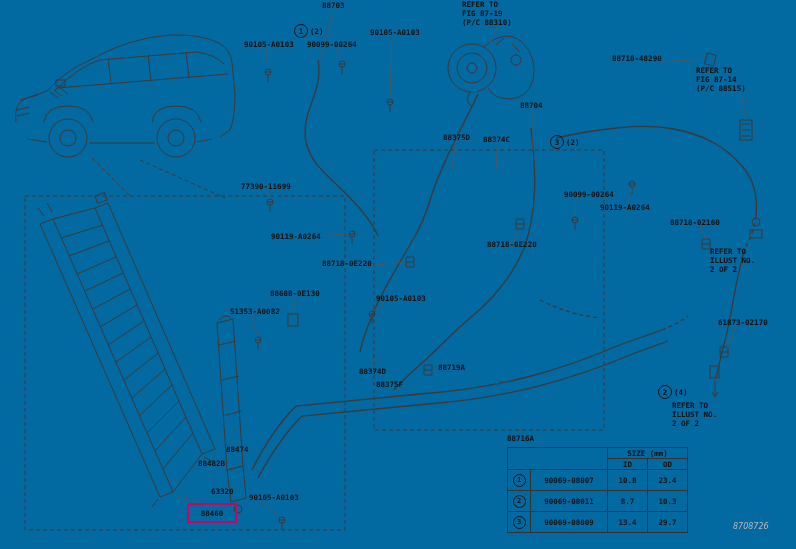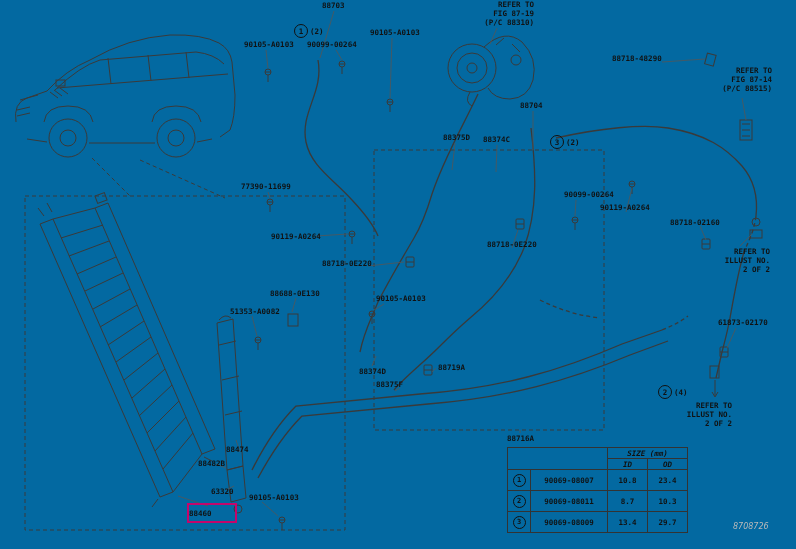--- a/index.html
+++ b/index.html
@@ -2,31 +2,31 @@
 <html><head>
 <meta charset="utf-8">
 <style>
   html,body{margin:0;padding:0;background:#fff;}
   #stage{position:relative;width:796px;height:549px;background:#0369a1;overflow:hidden;
          font-family:"DejaVu Sans Mono",monospace;}
   #art{position:absolute;left:0;top:0;}
   .lbl{position:absolute;font:bold 7.5px "DejaVu Sans Mono",monospace;color:#111;
        white-space:nowrap;line-height:9px;}
   .ref{position:absolute;font:bold 7.5px "DejaVu Sans Mono",monospace;color:#111;
-       text-align:right;line-height:9px;white-space:nowrap;}
+       text-align:left;line-height:9px;white-space:nowrap;}
   .callout{position:absolute;display:flex;align-items:center;gap:2px;}
   .cnum{display:inline-flex;align-items:center;justify-content:center;width:12px;height:12px;
         border:1px solid #111;border-radius:50%;font:bold 7.5px "DejaVu Sans Mono",monospace;color:#111;}
   .cqty{font:bold 7.5px "DejaVu Sans Mono",monospace;color:#111;}
-  .hl-box{position:absolute;border:2px solid #c4066b;display:flex;align-items:center;}
+  .hl-box{position:absolute;border:2px solid #c4066b;display:flex;align-items:center;justify-content:center;}
   .hl-box .lbl-in{font:bold 7.5px "DejaVu Sans Mono",monospace;color:#111;white-space:nowrap;}
   table.size-tbl{position:absolute;left:507px;top:447px;border-collapse:collapse;
        font:bold 7.5px "DejaVu Sans Mono",monospace;color:#111;}
   table.size-tbl td{border:1px solid #333;text-align:center;padding:0 3px;height:20px;}
-  table.size-tbl tr.hdr td{height:10px;font-style:italic;}
+  table.size-tbl tr.hdr td{height:10px;}
   td.c-num{width:16px;} td.c-part{width:70px;} td.c-id{width:33px;} td.c-od{width:33px;}
   .tcirc{display:inline-flex;align-items:center;justify-content:center;width:11px;height:11px;
         border:1px solid #111;border-radius:50%;font:bold 7px "DejaVu Sans Mono",monospace;}
   .watermark{position:absolute;font:italic 8px "DejaVu Sans",sans-serif;color:#b9b9b9;}
 </style>
 </head>
 <body>
 
 <div id="stage">
 

